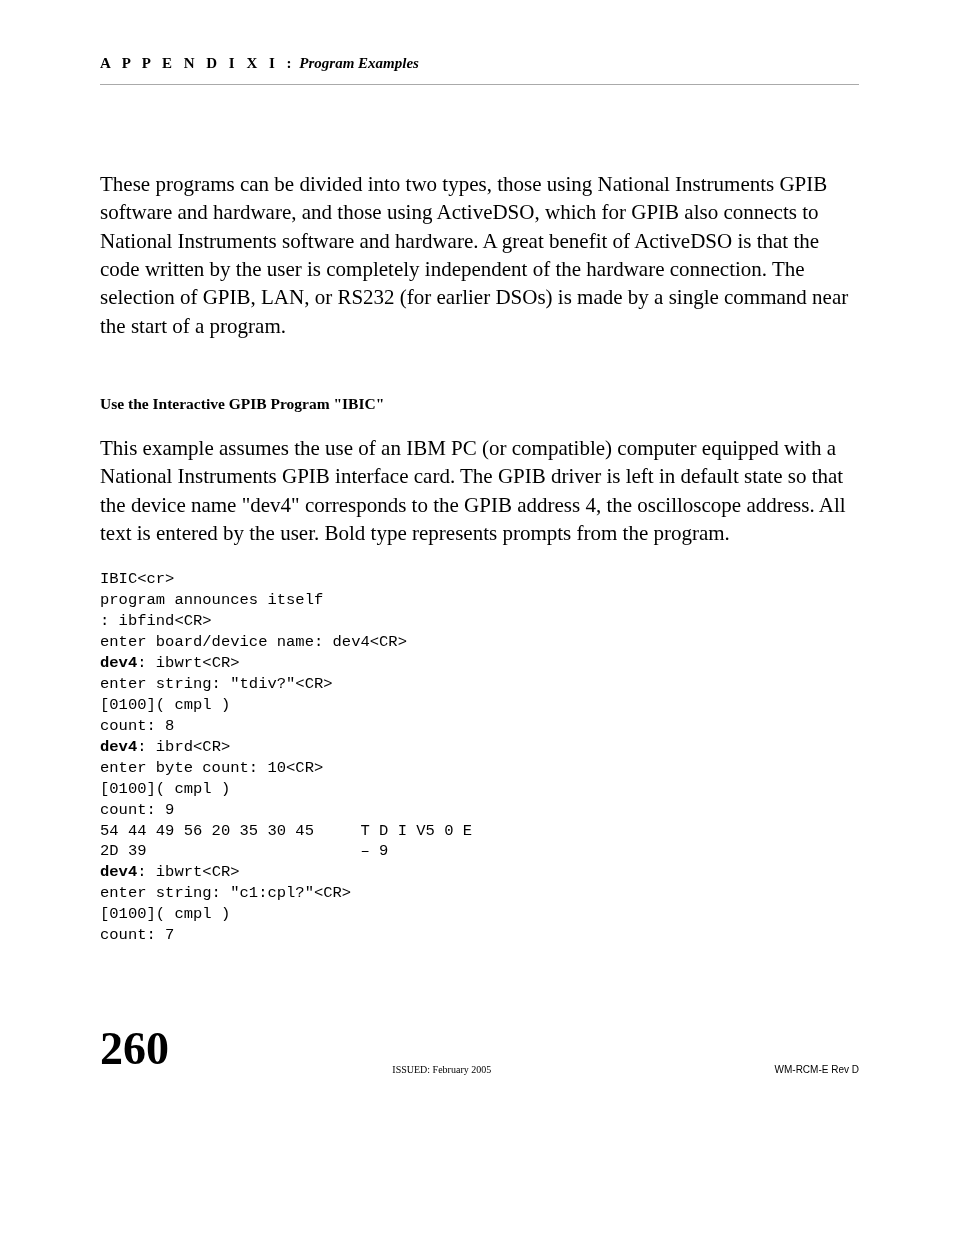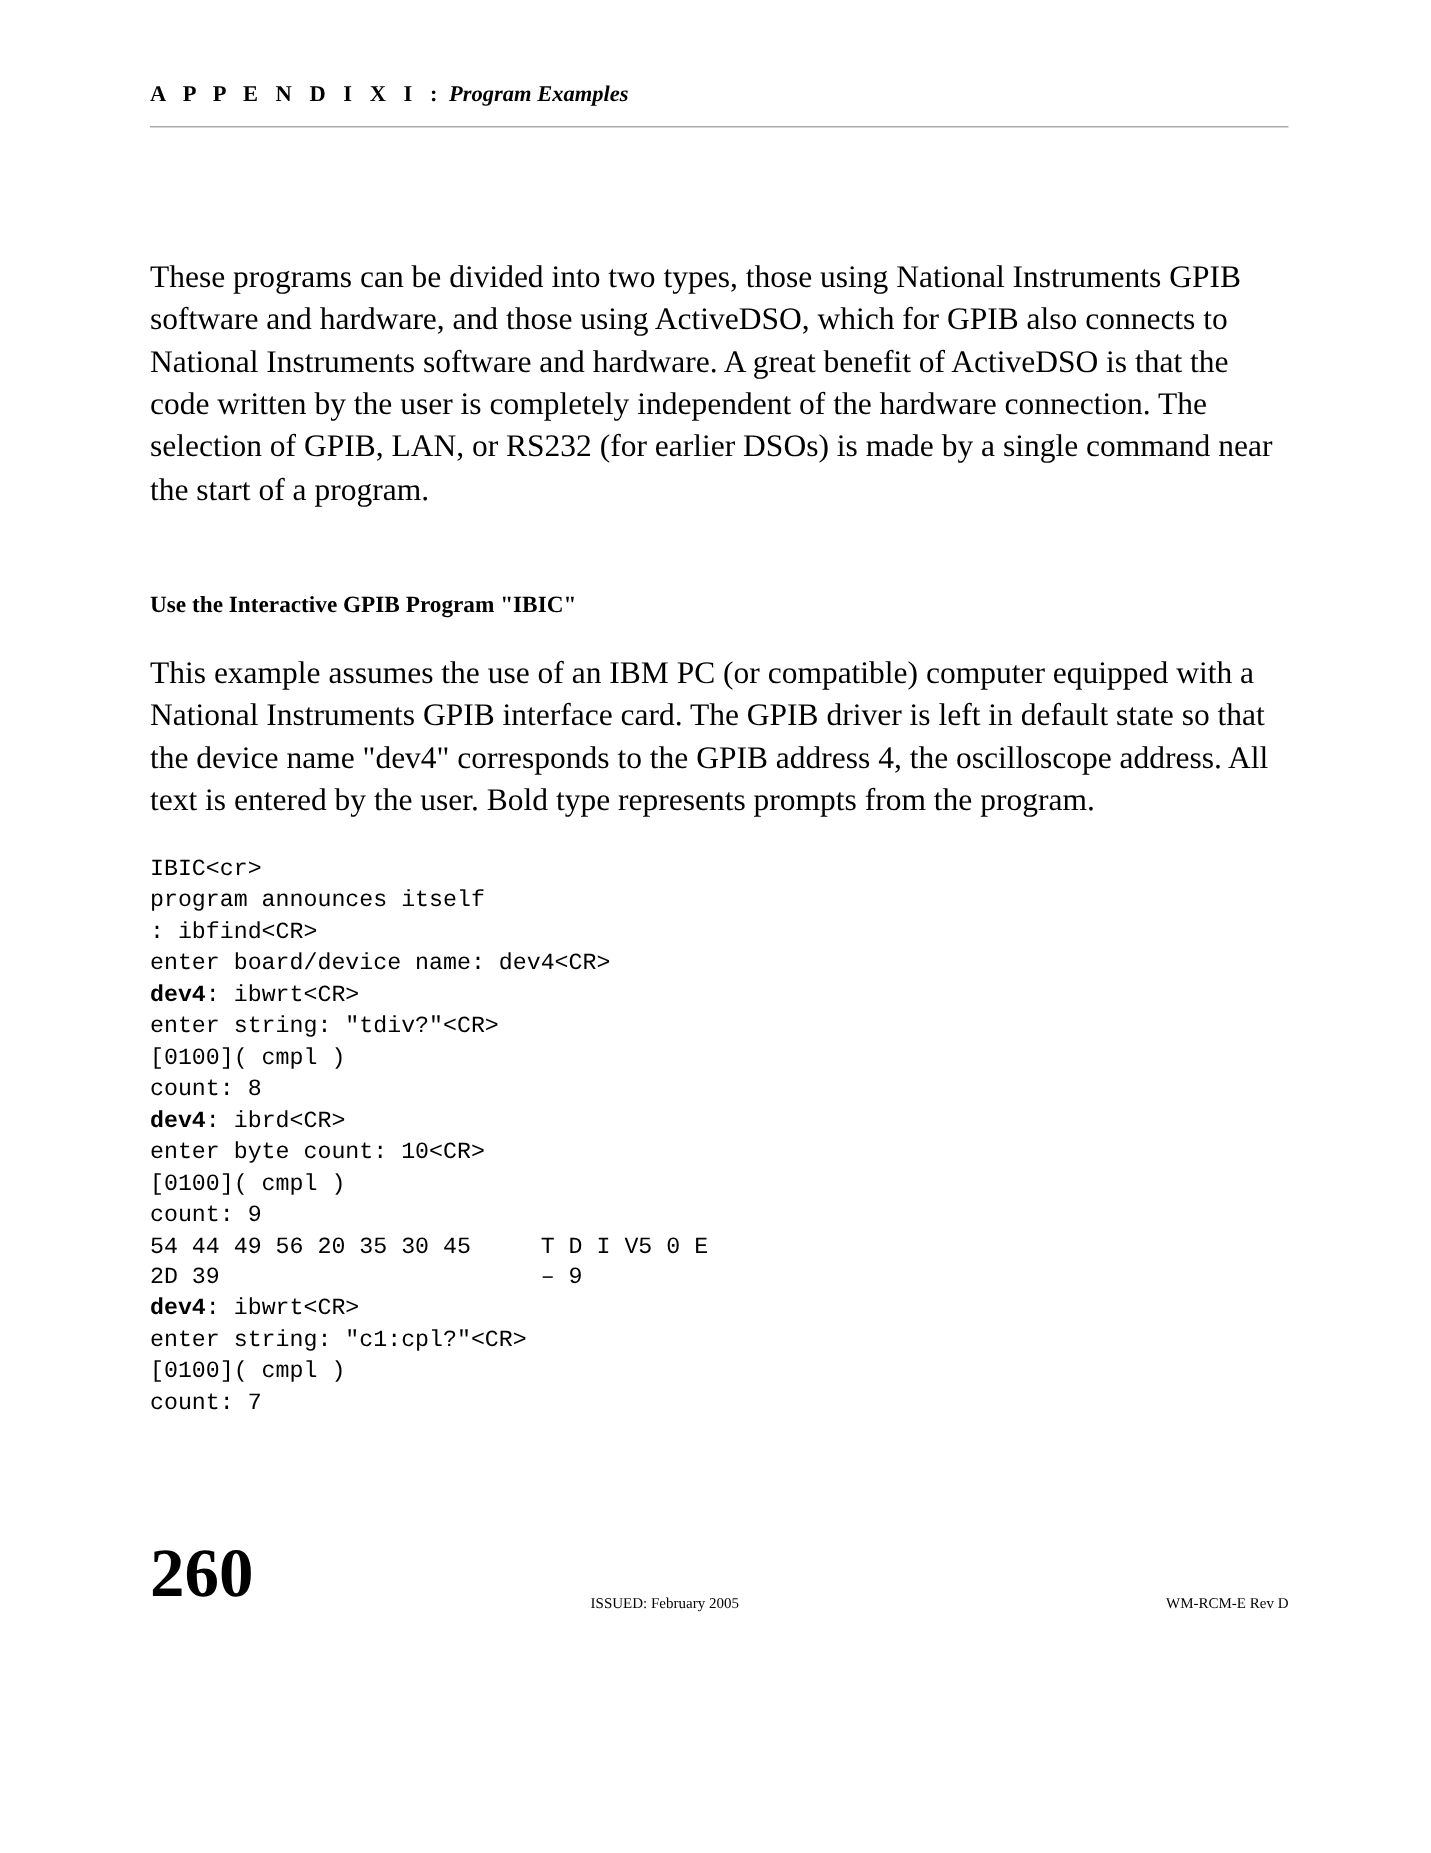--- a/index.html
+++ b/index.html
@@ -70,21 +70,21 @@
     font-weight: bold;
     font-size: 46px;
   }
   .issued {
     font-family: Georgia, serif;
     font-size: 10px;
     position: relative;
     left: -30px;
   }
   .rev {
-    font-family: Liberation Serif, serif;
+    font-family: Liberation Sans, sans-serif;
     font-size: 10px;
   }
 </style>
 </head>
 <body>
 
 <div class="page">
   <div class="header-line">
     <span class="header-appendix">A P P E N D I X   I :</span><span class="header-title">  Program Examples</span>
   </div>

